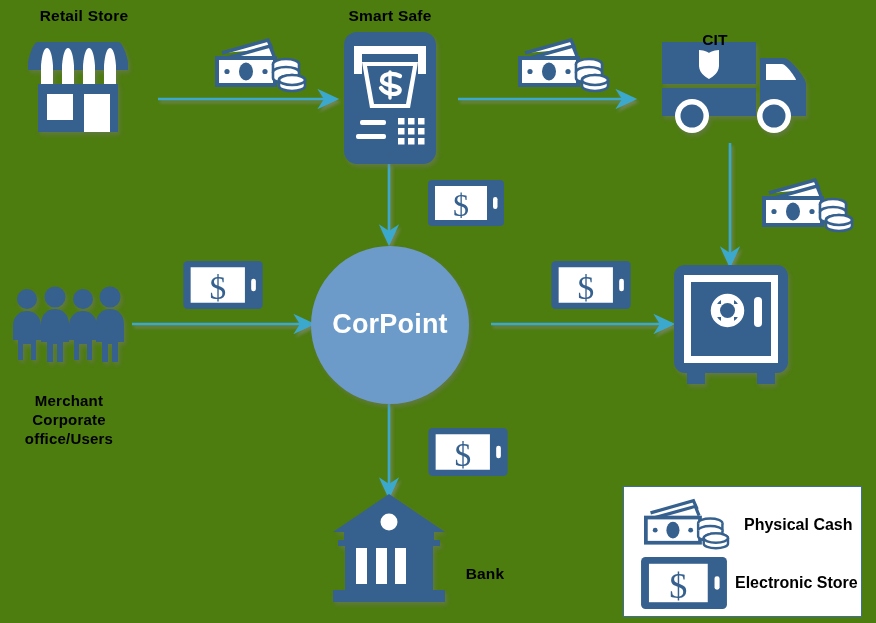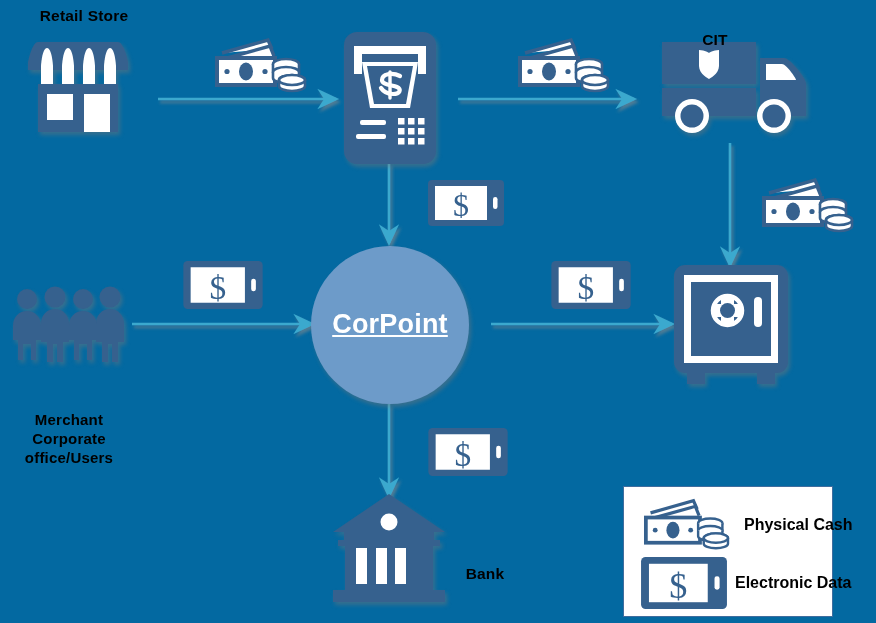--- a/index.html
+++ b/index.html
@@ -7,35 +7,35 @@
     padding: 0;
     background: #ffffff;
   }
   body {
     font-family: "Liberation Sans", sans-serif;
   }
   #canvas {
     position: relative;
     width: 876px;
     height: 623px;
-    background: #0369a1;
+    background: #4d7c0f;
     overflow: hidden;
   }
   .node { position: absolute; }
   .label {
     position: absolute;
     font-weight: bold;
     color: #000000;
     text-align: center;
     line-height: 1.25;
     white-space: pre-line;
     letter-spacing: 0.2px;
   }
   .lbl-16 { font-size: 15.5px; }
-  .lbl-15 { font-size: 15px; margin-top: 19px; }
+  .lbl-15 { font-size: 15px; }
   svg { display: block; overflow: visible; }
   .shadowed { filter: drop-shadow(2px 3px 2px rgba(120,120,120,0.45)); }
   .arrow-layer { position: absolute; left: 0; top: 0; }
   .legend-box {
     position: absolute;
     border: 1px solid #3f6d9e;
     background: #ffffff;
     box-sizing: border-box;
   }
   .legend-row {
@@ -127,20 +127,21 @@
         <rect x="74" y="86" width="6.5" height="6.5"></rect>
         <rect x="54" y="96" width="6.5" height="6.5"></rect>
         <rect x="64" y="96" width="6.5" height="6.5"></rect>
         <rect x="74" y="96" width="6.5" height="6.5"></rect>
         <rect x="54" y="106" width="6.5" height="6.5"></rect>
         <rect x="64" y="106" width="6.5" height="6.5"></rect>
         <rect x="74" y="106" width="6.5" height="6.5"></rect>
       </g>
     </svg>
   </div>
+  <div class="label lbl-16" style="left:310px; top:6px; width:160px;">Smart Safe</div>
 
   <div class="node" style="left:513px; top:36px;">
     <svg width="100" height="60" viewBox="0 0 100 60">
       <g fill="none" stroke="#36618E" stroke-width="3.4">
         <path d="M12,17 L58,4 L62,13" fill="#ffffff"></path>
         <path d="M10,24 L60,10 L64,20" fill="#ffffff"></path>
       </g>
       <rect x="7" y="22" width="58" height="27" fill="#ffffff" stroke="#36618E" stroke-width="4"></rect>
       <ellipse cx="36" cy="35.5" rx="7" ry="9" fill="#36618E"></ellipse>
       <circle cx="17" cy="35.5" r="2.6" fill="#36618E"></circle>
@@ -230,21 +231,21 @@
       <rect x="65" y="17" width="4.5" height="12" rx="2.2" fill="#ffffff"></rect>
       <text x="33" y="36" font-family="'Liberation Serif', serif" font-size="32" fill="#36618E" text-anchor="middle">$</text>
     </svg>
   </div>
 
   <div class="node" style="left:310px; top:245px;">
     <svg class="shadowed" width="160" height="160" viewBox="0 0 160 160">
       <circle cx="80" cy="80" r="79" fill="#6D9BC9"></circle>
     </svg>
   </div>
-  <div class="label" style="left:310px; top:308px; width:160px; font-size:27px; color:#ffffff;text-decoration:underline;">CorPoint</div>
+  <div class="label" style="left:310px; top:308px; width:160px; font-size:27px; color:#ffffff;">CorPoint</div>
 
   <div class="node" style="left:551px; top:261px;">
     <svg width="80" height="48" viewBox="0 0 76 46">
       <rect x="0" y="0" width="76" height="46" rx="4" ry="4" fill="#36618E"></rect>
       <rect x="7" y="6" width="52" height="34" fill="#ffffff"></rect>
       <rect x="65" y="17" width="4.5" height="12" rx="2.2" fill="#ffffff"></rect>
       <text x="33" y="36" font-family="'Liberation Serif', serif" font-size="32" fill="#36618E" text-anchor="middle">$</text>
     </svg>
   </div>
 
@@ -283,21 +284,21 @@
         <rect x="27" y="56" width="11" height="38"></rect>
         <rect x="47" y="56" width="11" height="38"></rect>
         <rect x="66" y="56" width="11" height="38"></rect>
       </g>
       <rect x="16" y="92" width="88" height="6" fill="#36618E"></rect>
       <path d="M4,98 L116,98 L116,110 L4,110 Z" fill="#36618E"></path>
     </svg>
   </div>
   <div class="label lbl-16" style="left:440px; top:564px; width:90px; text-align:center;">Bank</div>
 
-  <div class="legend-box" style="left:623px; top:486px; width:210px; height:131px;">
+  <div class="legend-box" style="left:623px; top:486px; width:239px; height:131px;">
 
     <div class="legend-row" style="left:14px; top:10px;">
       <svg width="96" height="56" viewBox="0 0 100 60">
         <g fill="none" stroke="#36618E" stroke-width="3.4">
           <path d="M12,17 L58,4 L62,13" fill="#ffffff"></path>
           <path d="M10,24 L60,10 L64,20" fill="#ffffff"></path>
         </g>
         <rect x="7" y="22" width="58" height="27" fill="#ffffff" stroke="#36618E" stroke-width="4"></rect>
         <ellipse cx="36" cy="35.5" rx="7" ry="9" fill="#36618E"></ellipse>
         <circle cx="17" cy="35.5" r="2.6" fill="#36618E"></circle>
@@ -315,17 +316,17 @@
       <span class="legend-text" style="margin-left:10px;">Physical Cash</span>
     </div>
 
     <div class="legend-row" style="left:17px; top:70px;">
       <svg width="86" height="52" viewBox="0 0 76 46">
         <rect x="0" y="0" width="76" height="46" rx="4" ry="4" fill="#36618E"></rect>
         <rect x="7" y="6" width="52" height="34" fill="#ffffff"></rect>
         <rect x="65" y="17" width="4.5" height="12" rx="2.2" fill="#ffffff"></rect>
         <text x="33" y="36" font-family="'Liberation Serif', serif" font-size="32" fill="#36618E" text-anchor="middle">$</text>
       </svg>
-      <span class="legend-text" style="margin-left:8px;">Electronic Data</span>
+      <span class="legend-text" style="margin-left:8px;">Electronic Store</span>
     </div>
   </div>
 
 </div>
 
 </body></html>

